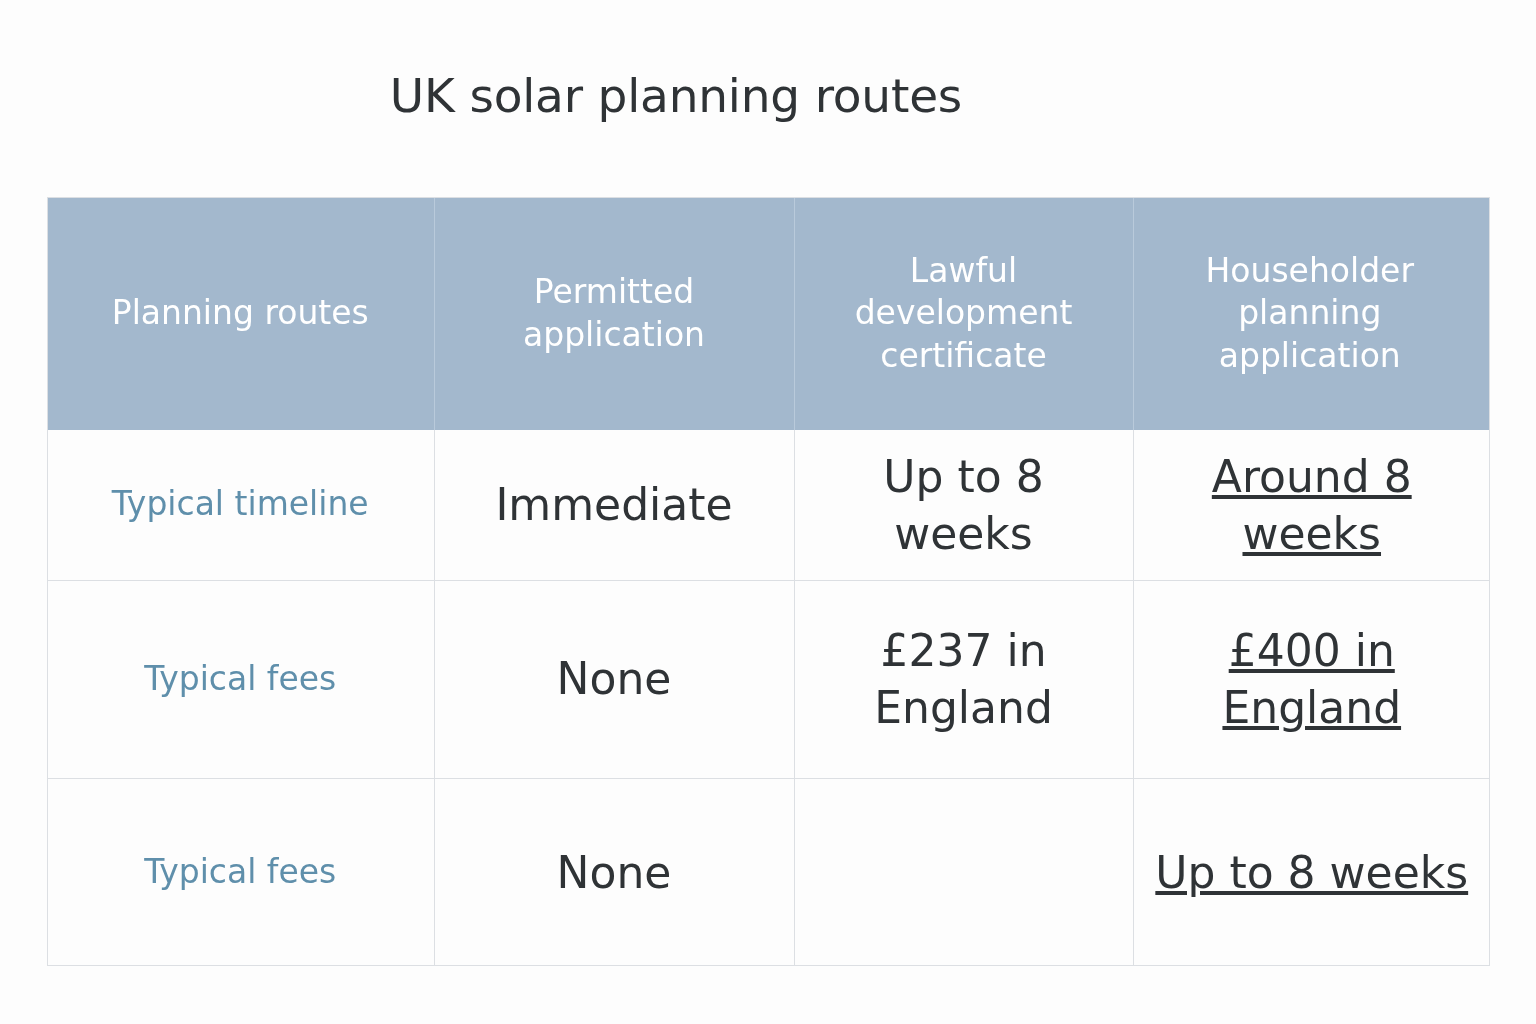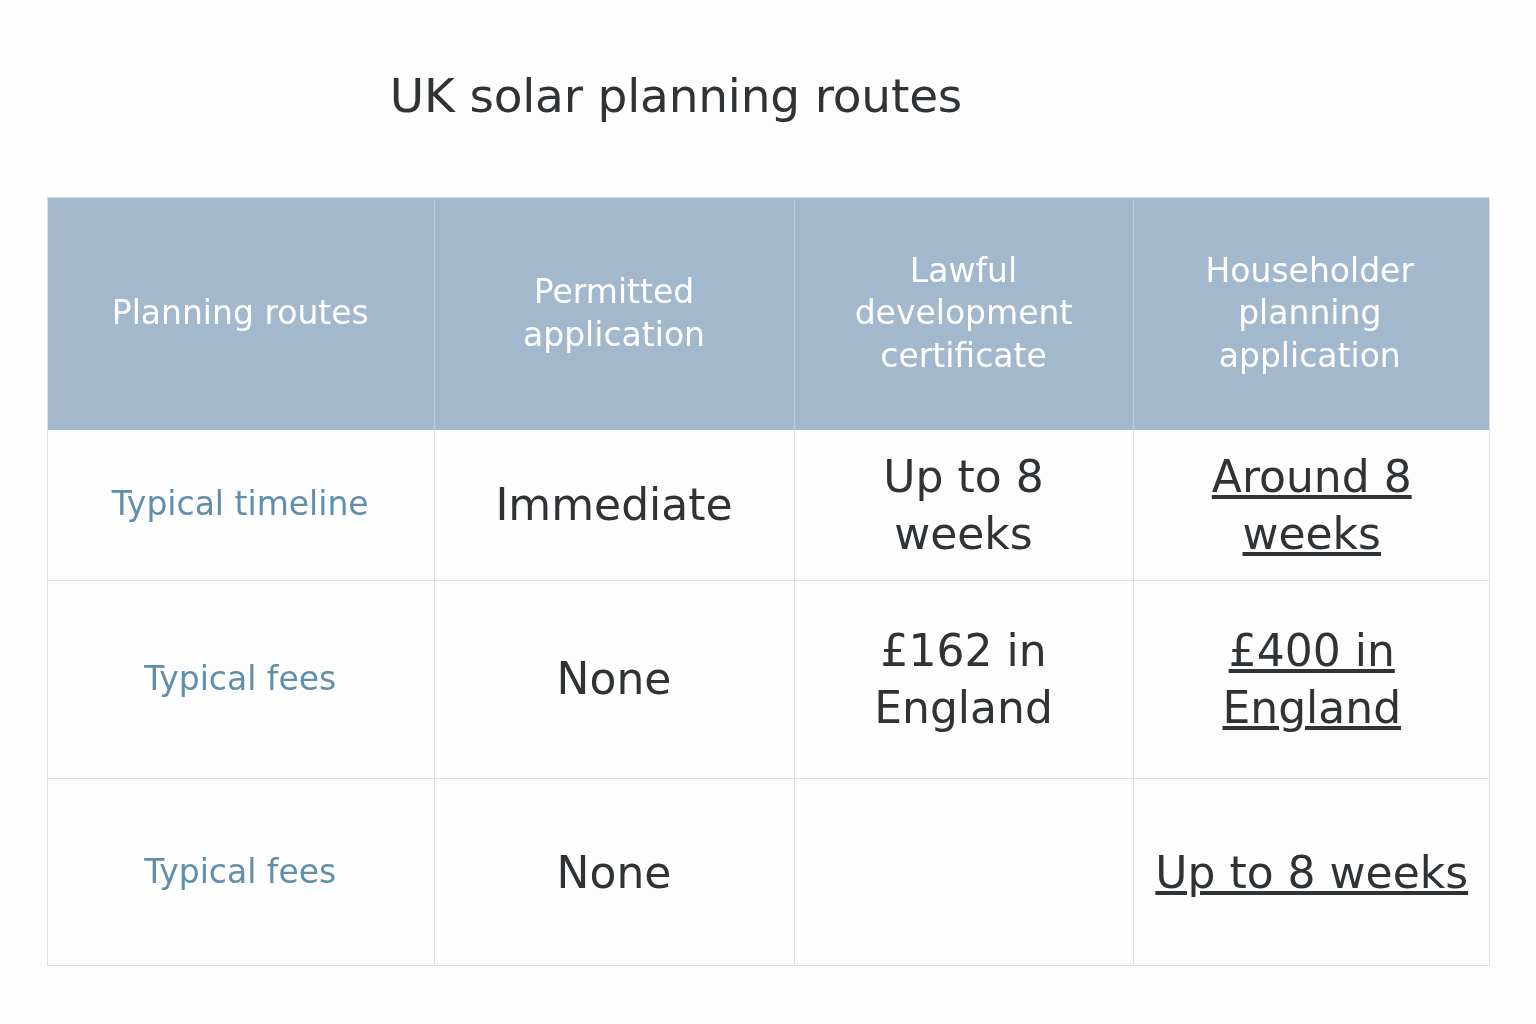--- a/index.html
+++ b/index.html
@@ -128,21 +128,21 @@
     <tbody>
       <tr class="row-h1">
         <td class="rowhead">Typical timeline</td>
         <td>Immediate</td>
         <td>Up to 8 weeks</td>
         <td>Around 8 weeks</td>
       </tr>
       <tr class="row-h2">
         <td class="rowhead">Typical fees</td>
         <td>None</td>
-        <td>£162 in England</td>
+        <td>£237 in England</td>
         <td>£400 in England</td>
       </tr>
       <tr class="row-h3">
         <td class="rowhead">Typical fees</td>
         <td>None</td>
         <td></td>
         <td>Up to 8 weeks</td>
       </tr>
     </tbody>
   </table>

